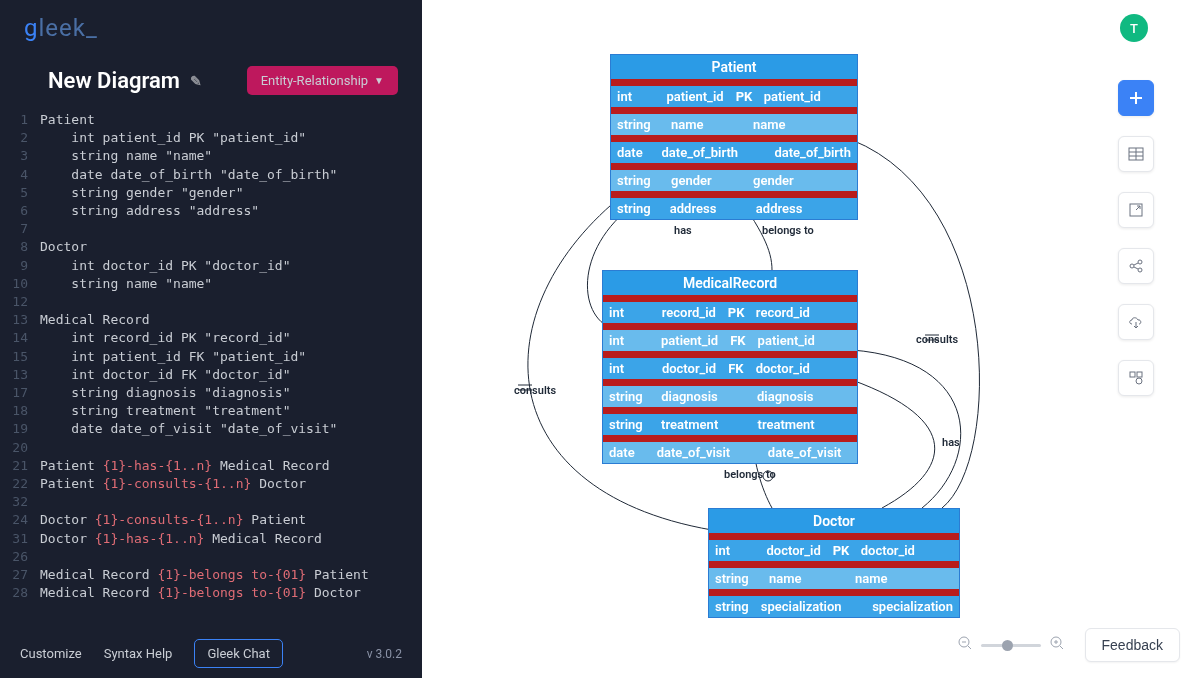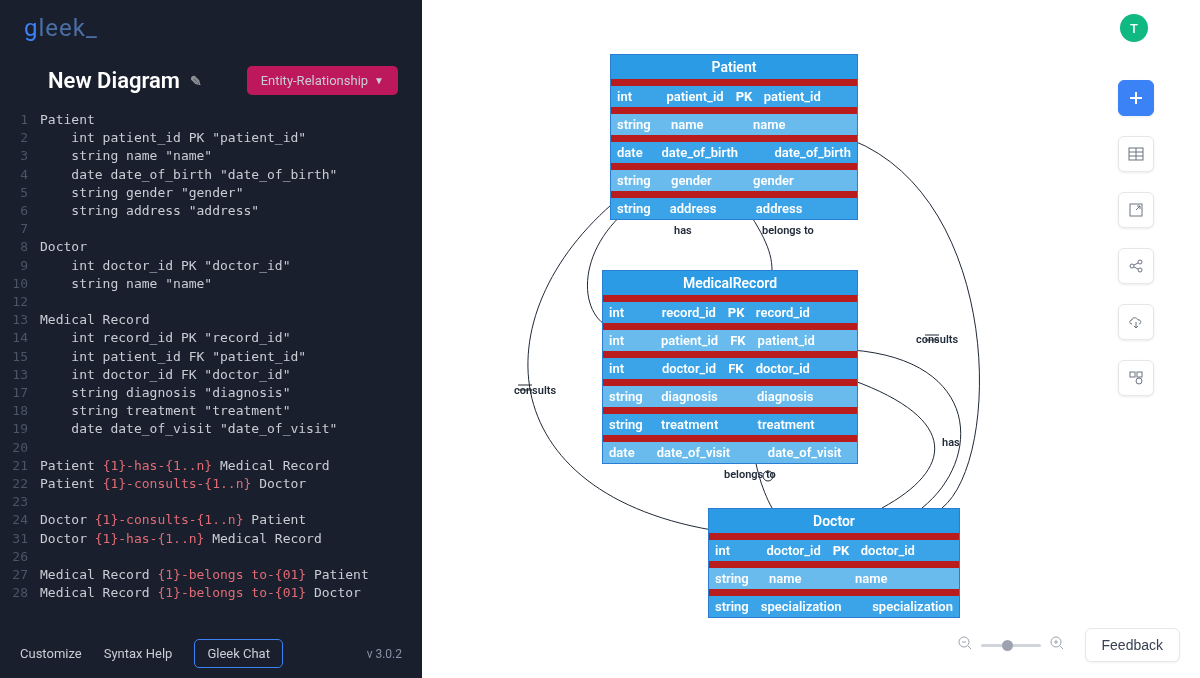--- a/index.html
+++ b/index.html
@@ -357,21 +357,21 @@
           </div>
           <div class="line">
             <div class="ln">21</div>
             <div class="code">Patient <span class="tok-rel">{1}-has-{1..n}</span> Medical Record</div>
           </div>
           <div class="line">
             <div class="ln">22</div>
             <div class="code">Patient <span class="tok-rel">{1}-consults-{1..n}</span> Doctor</div>
           </div>
           <div class="line">
-            <div class="ln">23</div>
+            <div class="ln">32</div>
             <div class="code"></div>
           </div>
           <div class="line">
             <div class="ln">24</div>
             <div class="code">Doctor <span class="tok-rel">{1}-consults-{1..n}</span> Patient</div>
           </div>
           <div class="line">
             <div class="ln">31</div>
             <div class="code">Doctor <span class="tok-rel">{1}-has-{1..n}</span> Medical Record</div>
           </div>

